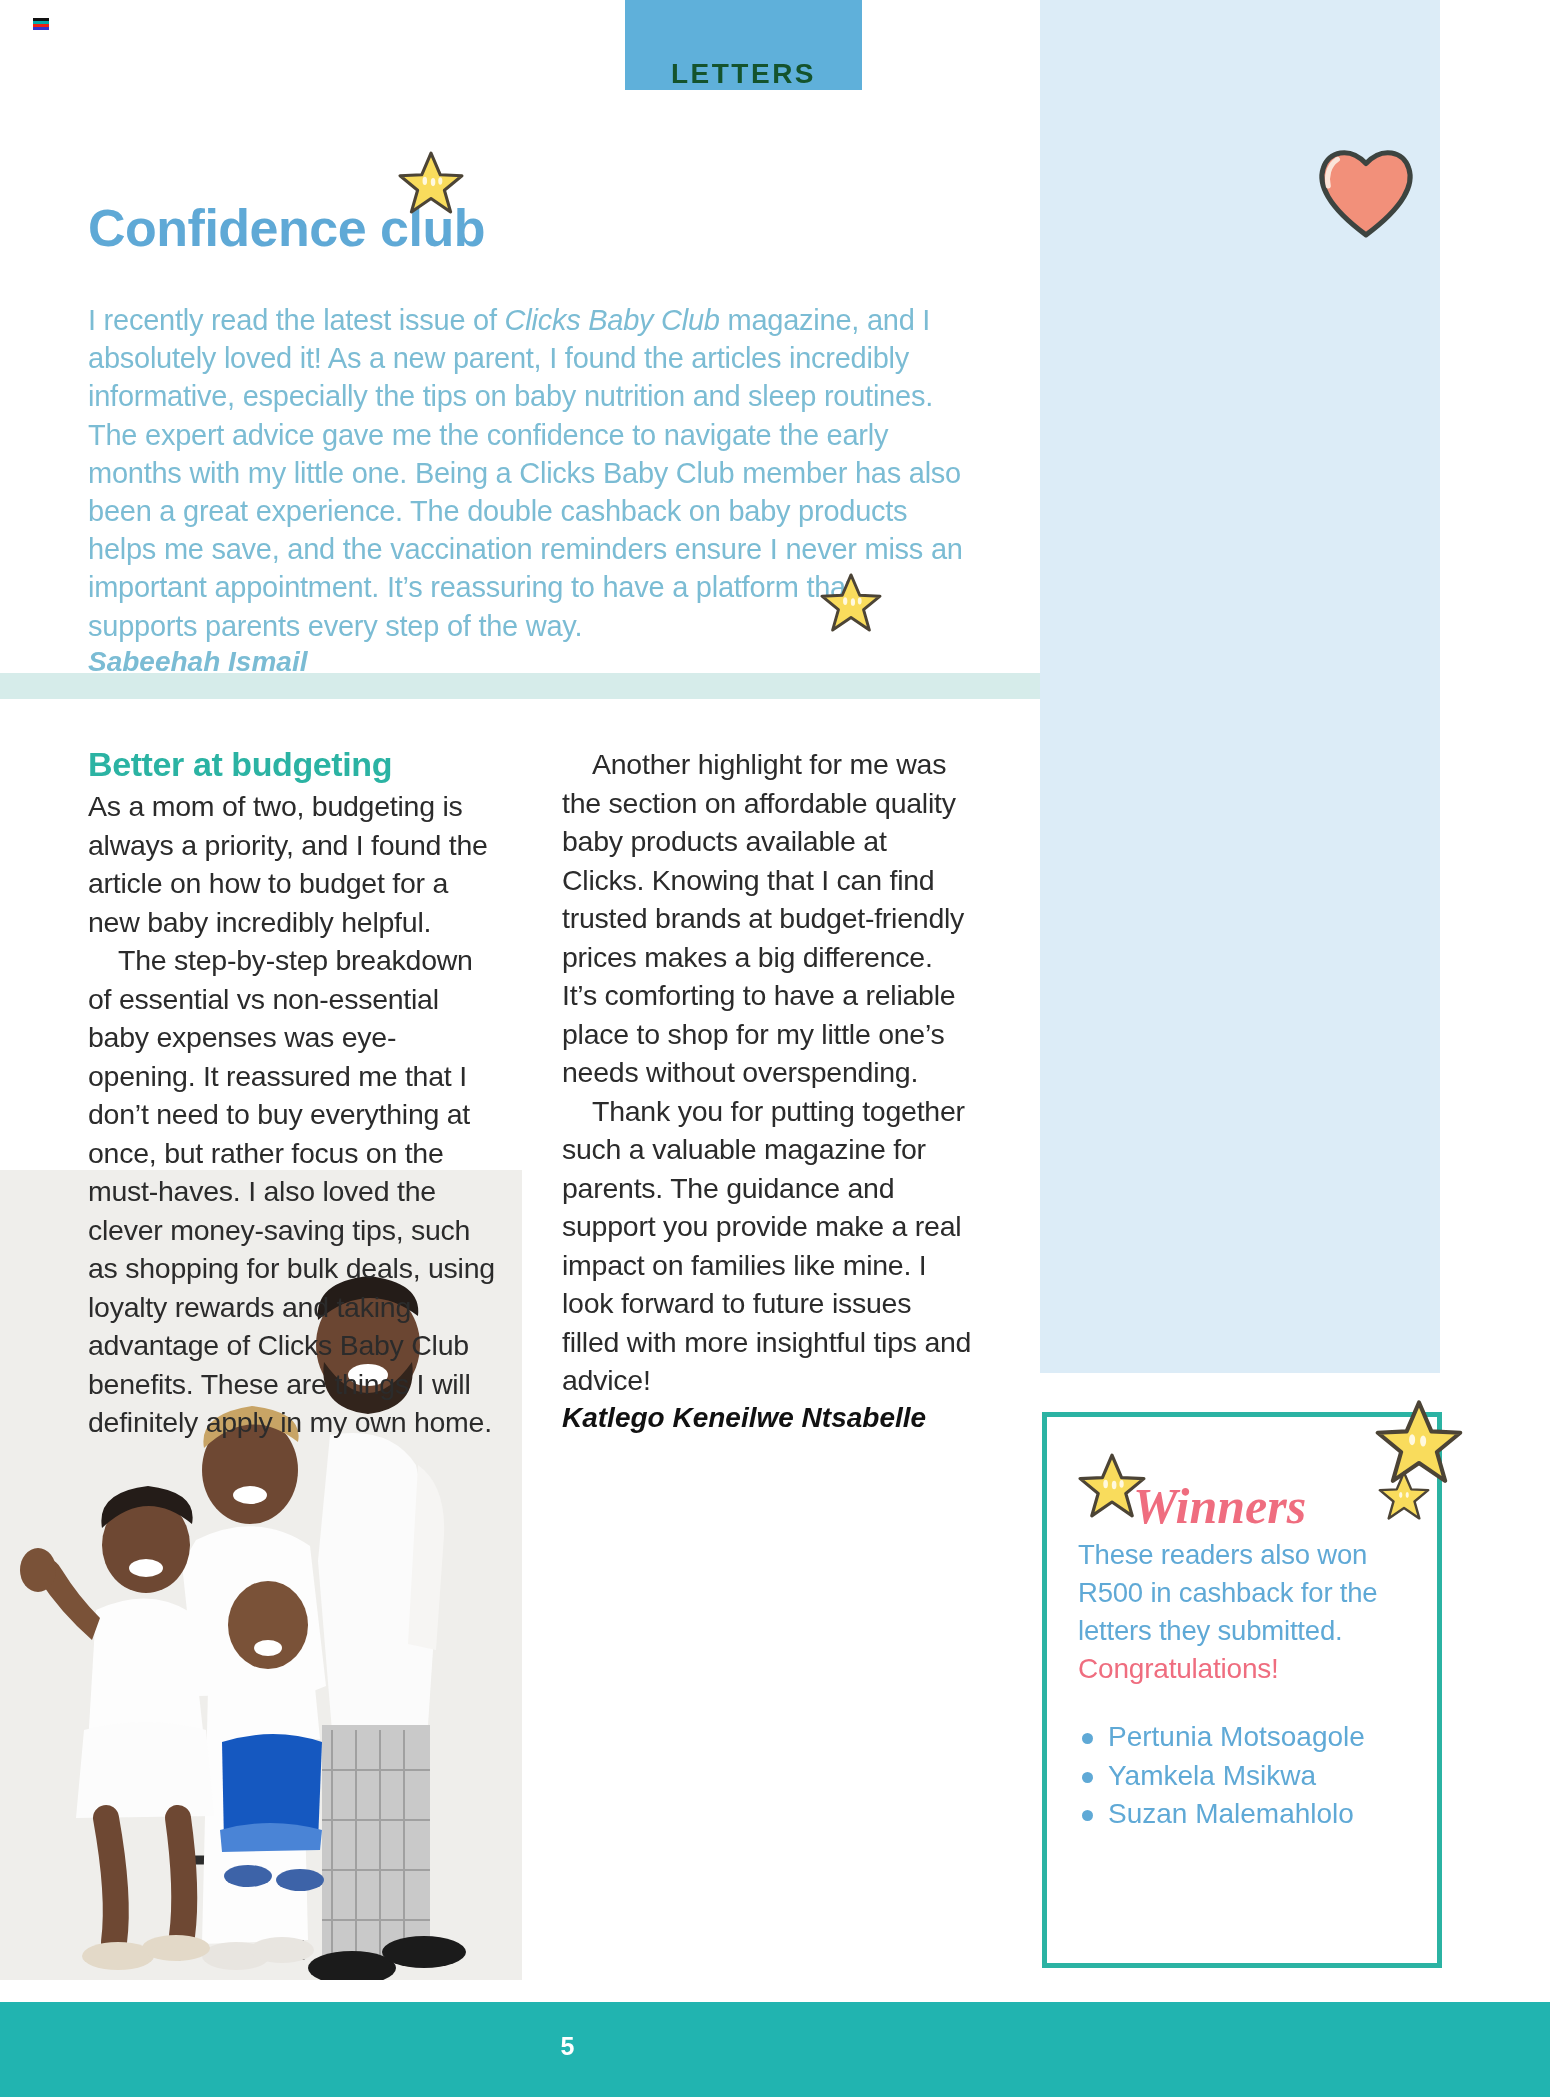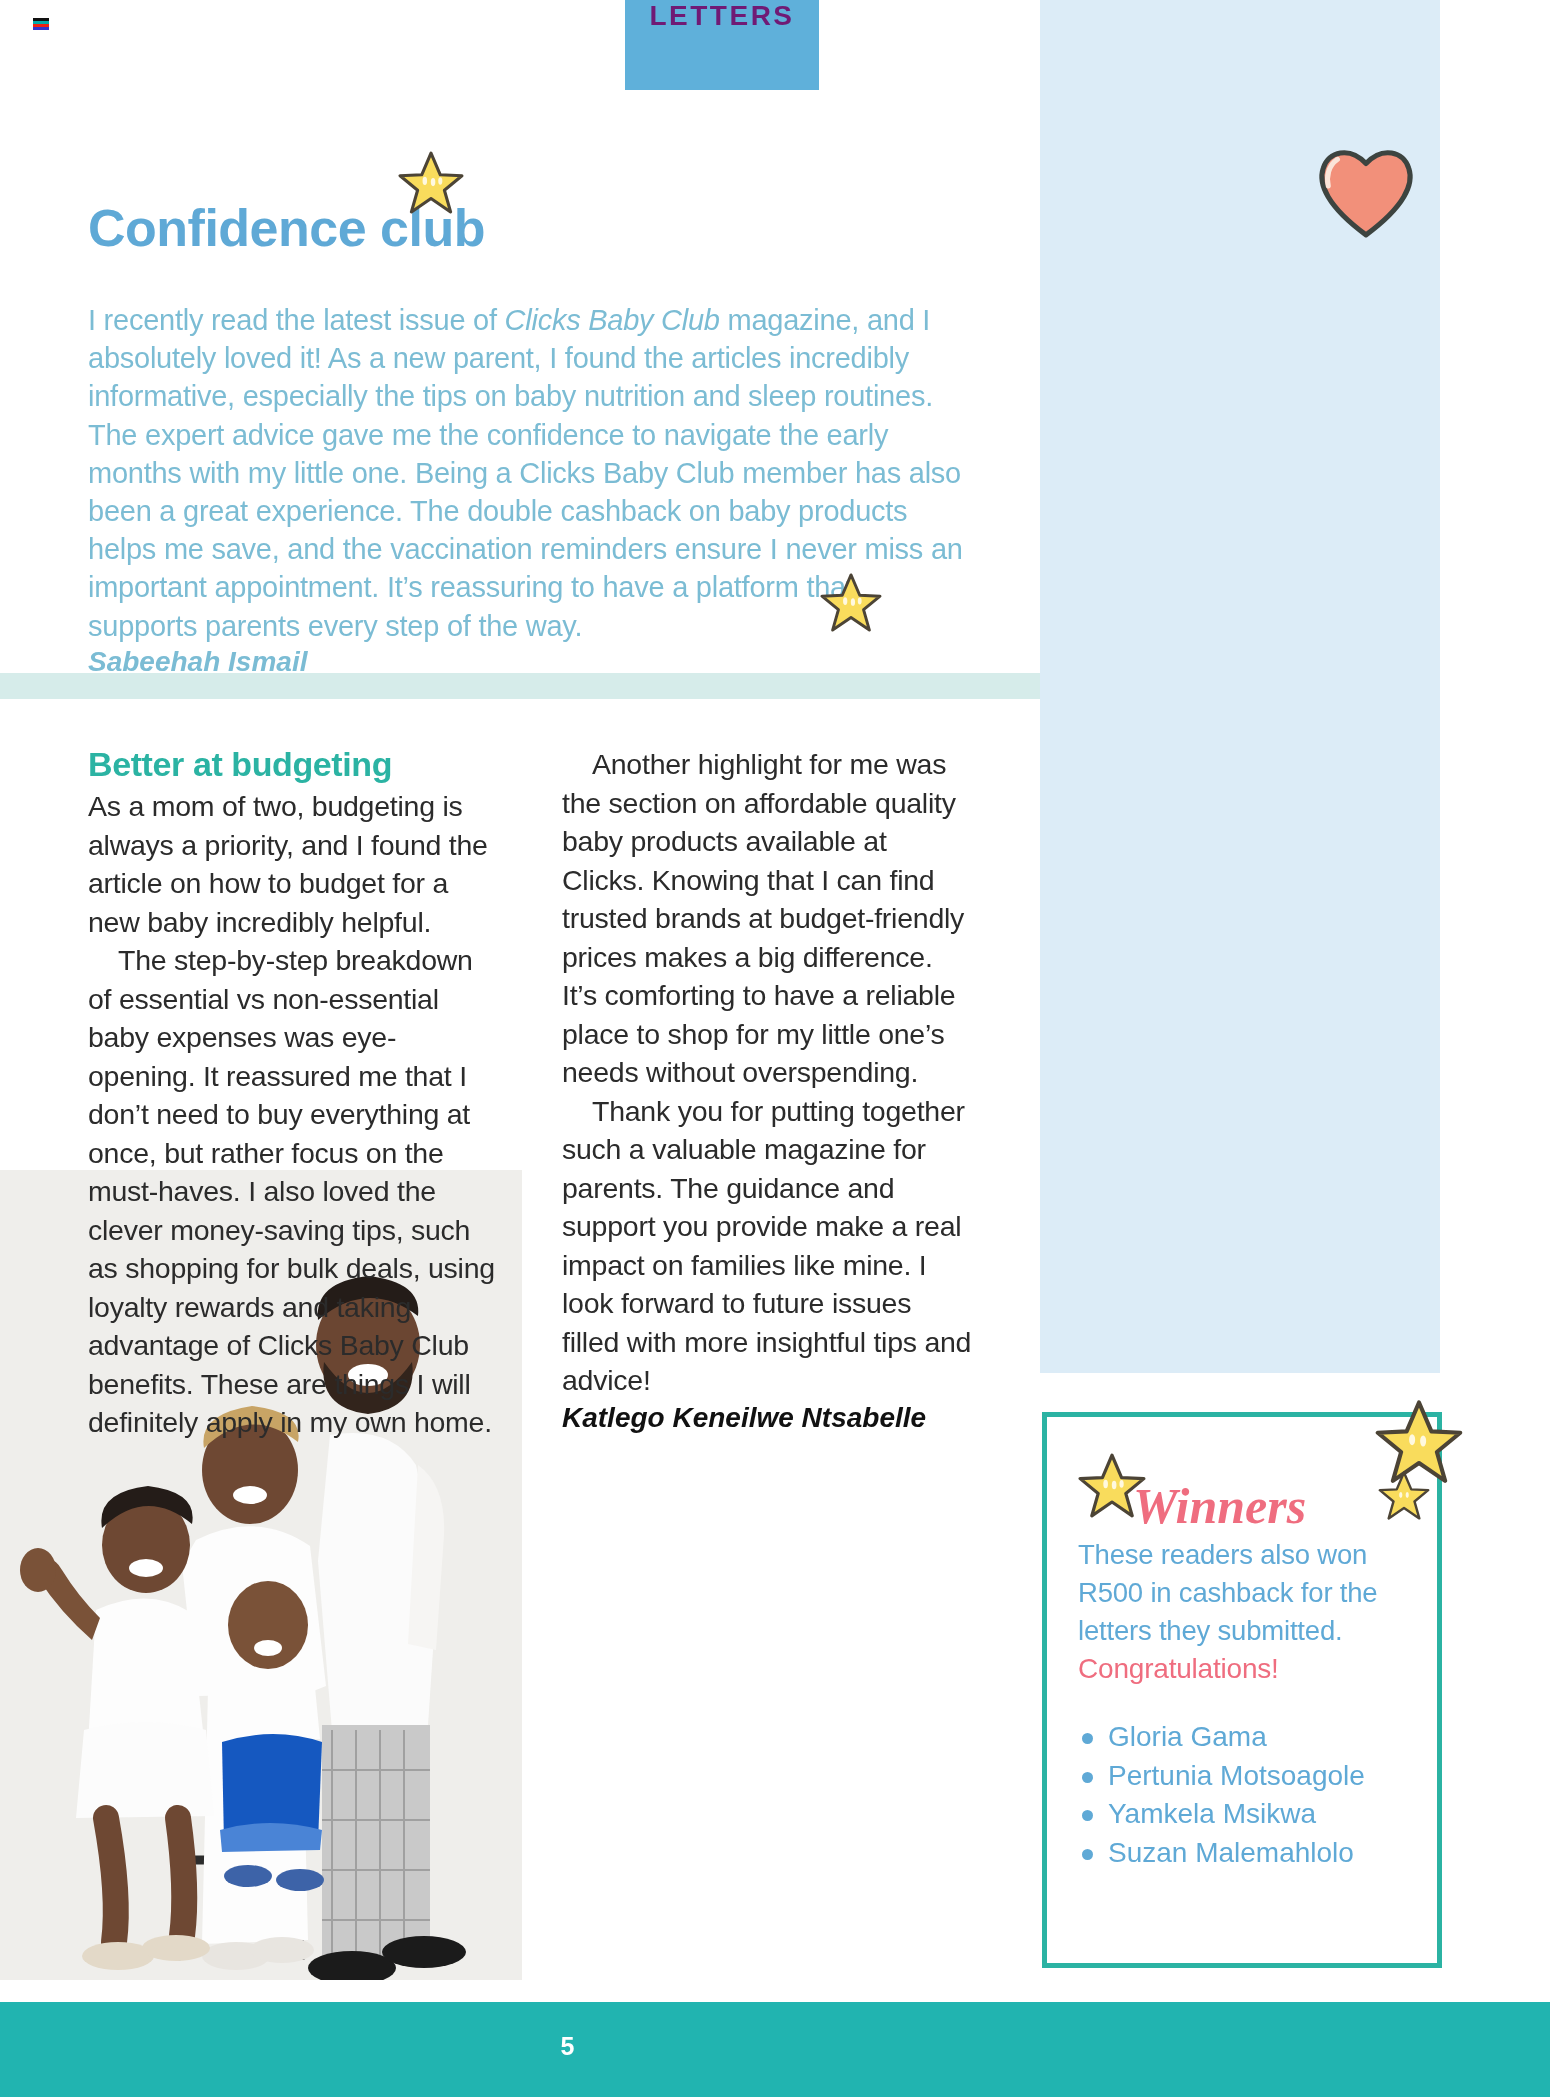--- a/index.html
+++ b/index.html
@@ -6,23 +6,23 @@
   html, body {
     width: 1550px; height: 2097px;
     background: #ffffff;
     font-family: "Liberation Sans", sans-serif;
     overflow: hidden;
   }
   .page { position: relative; width: 1550px; height: 2097px; background:#fff; }
 
   
   .letters-tab {
-    position: absolute; left: 625px; top: 0; width: 194px; height: 90px;
-    background: #5fb0da; color: #701a75;
-    display: flex; align-items: flex-start; justify-content: center;
+    position: absolute; left: 625px; top: 0; width: 237px; height: 90px;
+    background: #5fb0da; color: #14532d;
+    display: flex; align-items: flex-end; justify-content: center;
     font-size: 28px; font-weight: bold; letter-spacing: 2.5px;
     z-index: 30;
   }
   .crop-mark { position:absolute; left:33px; top:18px; width:16px; height:12px;
      background: linear-gradient(to bottom, #111 0 25%, #0aa 25% 50%, #e21 50% 75%, #33c 75% 100%);
      z-index:40; }
 
   
   .blue-panel {
     position: absolute; left: 1040px; top: 0; width: 400px; height: 1373px;
@@ -270,21 +270,20 @@
     <ellipse cx="36" cy="31" rx="2" ry="3.6" fill="#fff9e0"></ellipse>
   </svg>
 
   <div class="winners-inner">
     <div class="winners-title">Winners</div>
     <div class="winners-body">
       <span>These readers also won R500 in cashback for the letters they submitted.</span>
       <span class="winners-congrats">Congratulations!</span>
     </div>
     <ul class="winners-list">
-      <li>Gloria Gama</li>
       <li>Pertunia Motsoagole</li>
       <li>Yamkela Msikwa</li>
       <li>Suzan Malemahlolo</li>
     </ul>
   </div>
 
   <div class="footer"></div>
   <div class="page-num">5</div>
 
 </div>

